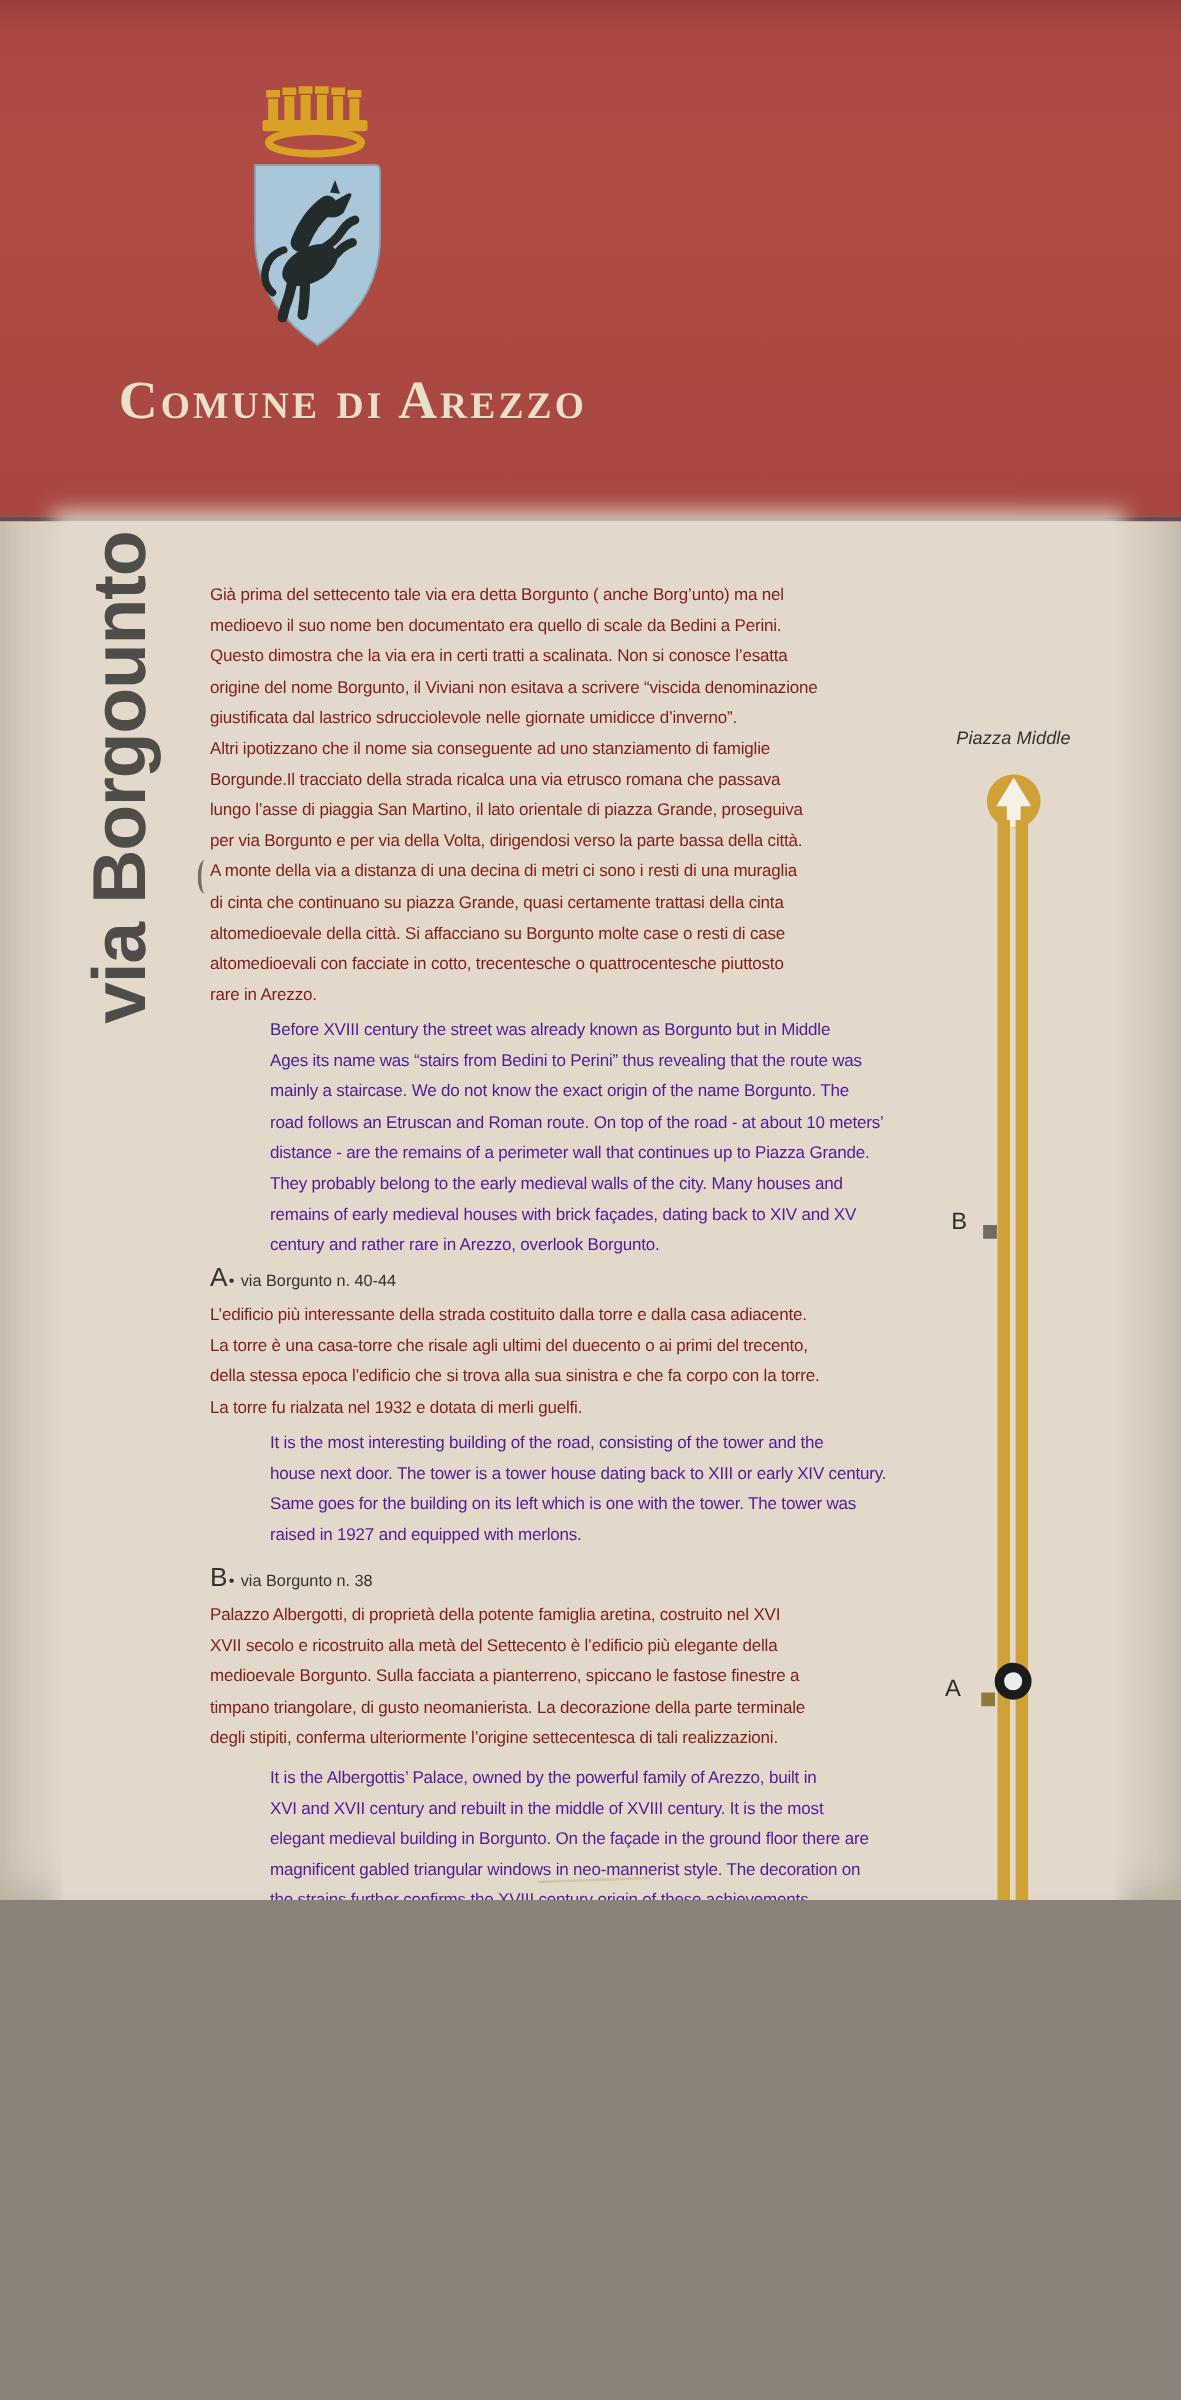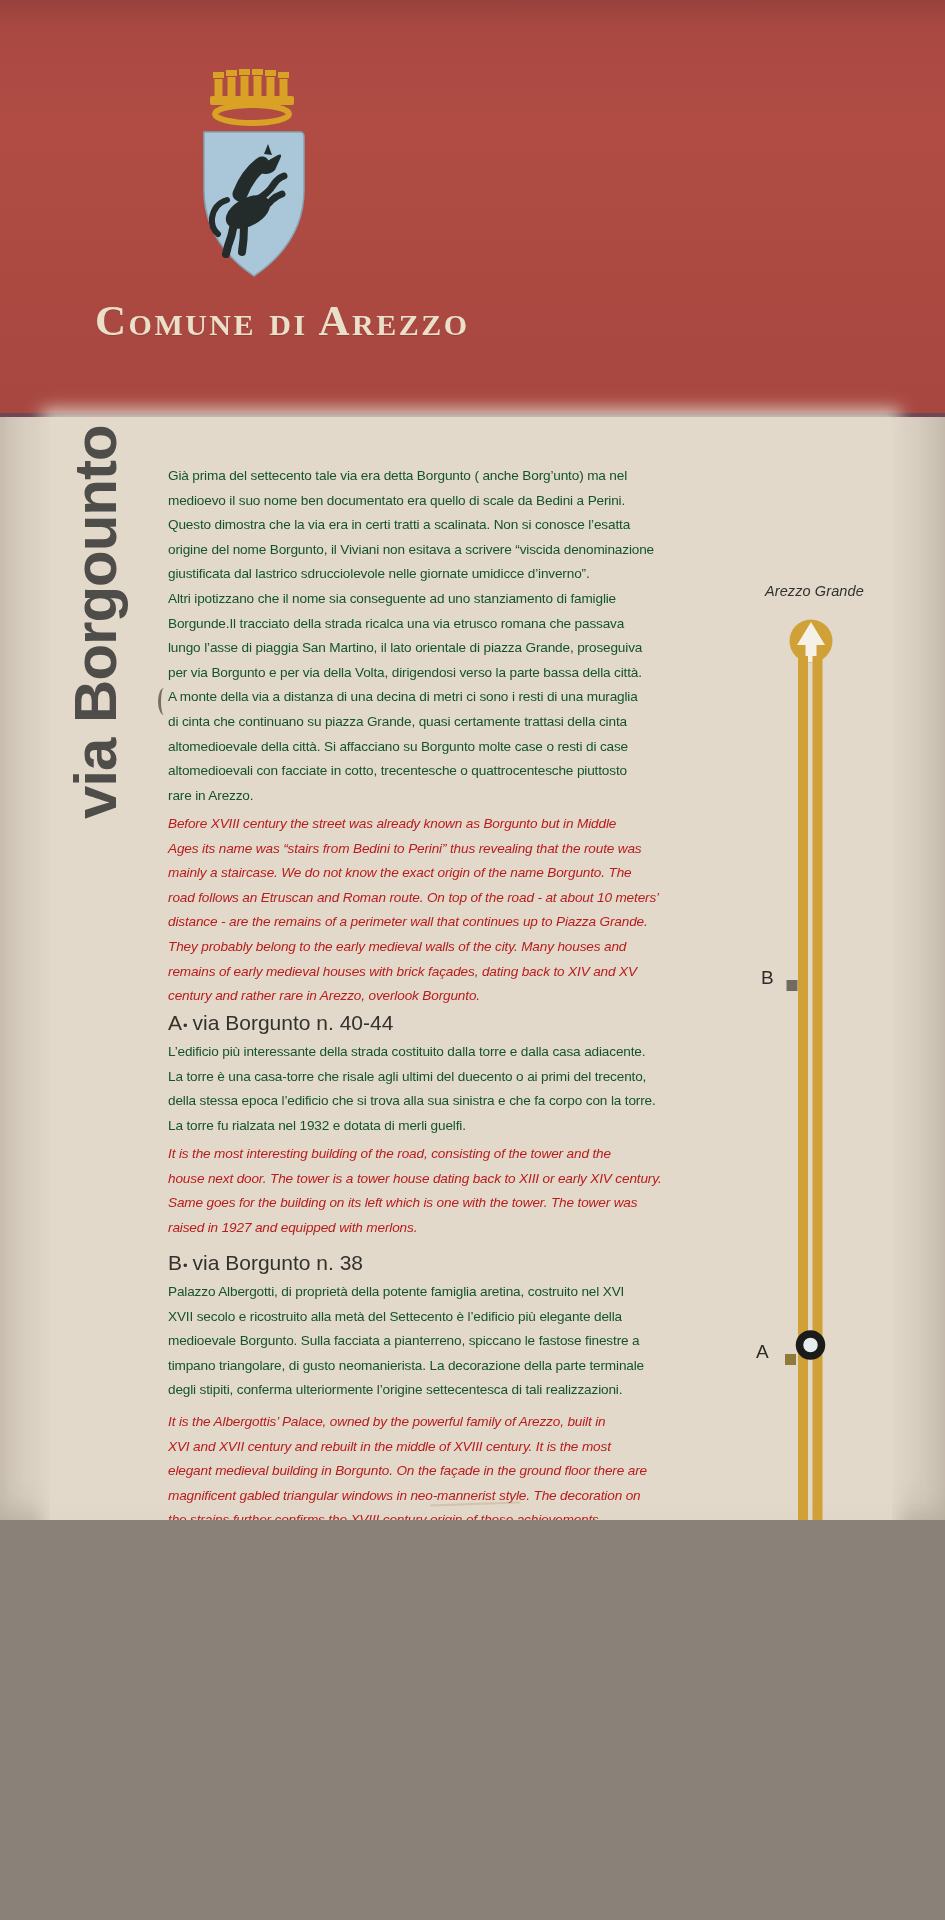--- a/index.html
+++ b/index.html
@@ -33,37 +33,37 @@
   .street-title {
     position:absolute; left:48px; top:383px; height:436px; width:96px;
     writing-mode:vertical-rl; transform:rotate(180deg);
     font-size:60px; font-weight:700; letter-spacing:-1px;
     color:#4e4d49; line-height:96px;
   }
   
   .para {
     position:absolute; left:168px; white-space:pre-line;
     font-size:13.6px; line-height:24.6px; letter-spacing:-0.15px;
-    color:#14532d;
-  }
-  .para.en { font-style:italic; color:#b91c1c; }
+    color:#7f1d1d;
+  }
+  .para.en { color:#4c1d95;margin-left:48px; }
   .p-intro-it { top:464px; }
   .p-intro-en { top:812px; }
   .p-a-it { top:1040px; }
   .p-a-en { top:1142px; }
   .p-b-it { top:1280px; }
   .p-b-en { top:1410px; }
   
   .sec-head {
     position:absolute; left:168px; display:flex; align-items:baseline;
     color:#34322d;
   }
   .sec-head .marker { font-size:21px; }
   .sec-head .bullet { font-size:13px; margin:0 5px 0 1px; }
-  .sec-head .head-text { font-size:21px; }
+  .sec-head .head-text { font-size:13px; }
   .h-a { top:1011px; }
   .h-b { top:1251px; }
   
   .route-svg { position:absolute; left:760px; top:608px; }
   .map-label {
     position:absolute; font-style:italic; font-size:14.5px; color:#33322e; letter-spacing:0.1px;
   }
   .lbl-piazza { left:765px; top:583px; }
   .lbl-mazzini { left:770px; top:1716px; }
   .stop-label { position:absolute; font-size:19px; color:#2d2c29; }
@@ -183,21 +183,21 @@
     <circle cx="51" cy="33" r="21.5" fill="#cfa136"></circle>
     <polygon points="51,14 65,37 56.5,37 56.5,54 45.5,54 45.5,37 37,37" fill="#f6f1e6"></polygon>
     <rect x="38" y="48" width="10" height="1024" fill="#cfa136"></rect>
     <rect x="52.5" y="48" width="10" height="1026" fill="#cfa136"></rect>
     <circle cx="50" cy="1086" r="15" fill="none" stroke="#cfa136" stroke-width="11"></circle>
     <rect x="26.5" y="372" width="11" height="11" fill="#716c62"></rect>
     <circle cx="50.5" cy="737" r="11" fill="#e7edef" stroke="#1b1b19" stroke-width="7.5"></circle>
     <rect x="25" y="746" width="11" height="11" fill="#8f7a39"></rect>
   </svg>
 
-  <div class="map-label lbl-piazza">Arezzo Grande</div>
+  <div class="map-label lbl-piazza">Piazza Middle</div>
   <div class="stop-label lbl-b">B</div>
   <div class="stop-label lbl-a">A</div>
   <div class="map-label lbl-mazzini">Via Grande</div>
 
   <div class="scratch s1"></div>
   <div class="scratch s2"></div>
   <div class="scratch s3"></div>
   <div class="mark-left"></div>
 
 </div>

